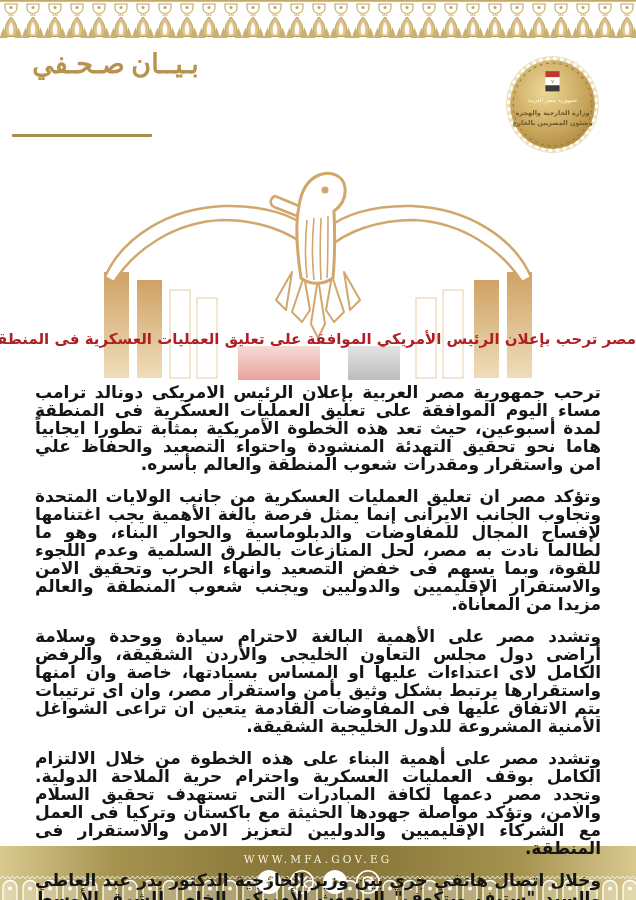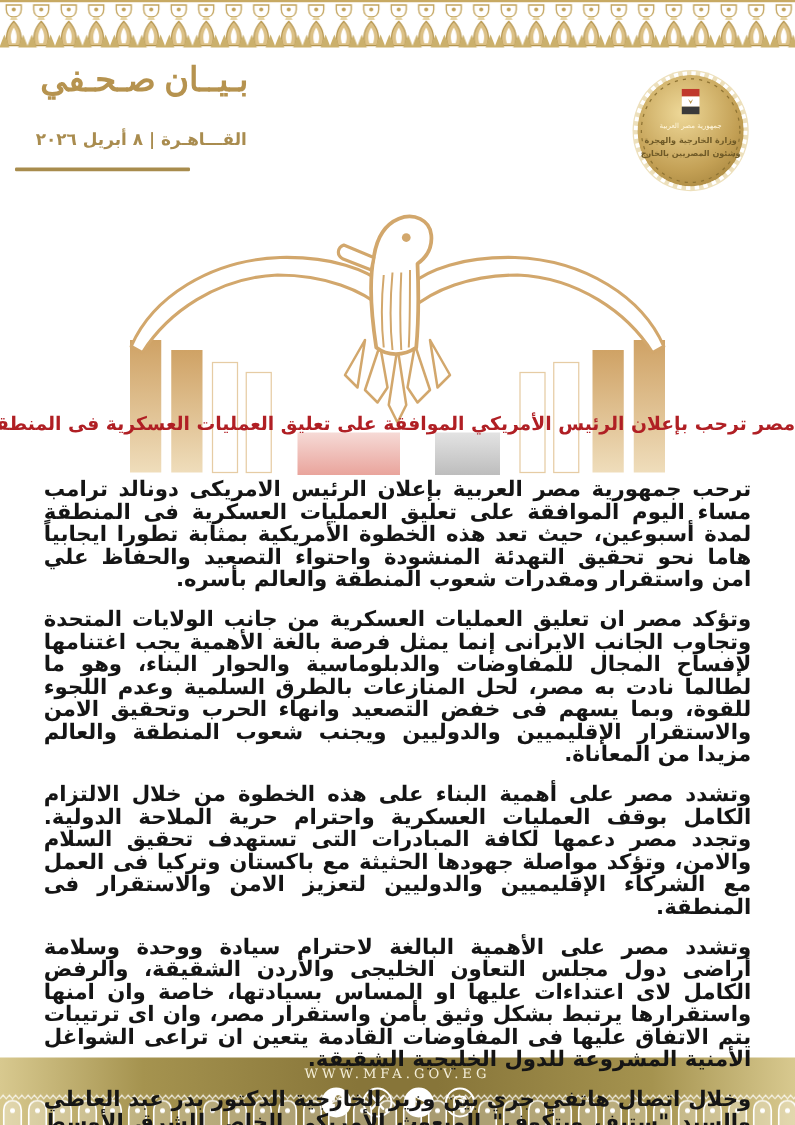--- a/index.html
+++ b/index.html
@@ -51,21 +51,20 @@
         <path d="M11,22 C8.5,26 8,30 9.5,34.5 L12.5,34.5 C14,30 13.5,26 11,22 Z" fill="#ffffff"></path>
         <path d="M-0.5,38 L3.5,27.5 L7.5,38 Z" fill="#cbb06c"></path>
         <path d="M14.5,38 L18.5,27.5 L22.5,38 Z" fill="#cbb06c"></path>
       </pattern>
     </defs>
     <rect x="0" y="0" width="636" height="1.8" fill="#c7a963"></rect>
     <rect x="0" y="2.5" width="636" height="37.5" fill="url(#tb)"></rect>
   </svg>
 
   <div class="stmt-title">بـيــان صـحـفي</div>
-  <div class="dateline">القـــاهـرة | ٨ أبريل ٢٠٢٦</div>
   <div class="gold-rule"></div>
 
   <svg class="seal" viewBox="0 0 96 100">
     <defs>
       <radialGradient id="sg" cx="42%" cy="34%" r="75%">
         <stop offset="0%" stop-color="#eed898"></stop>
         <stop offset="70%" stop-color="#c3a055"></stop>
         <stop offset="100%" stop-color="#a8863e"></stop>
       </radialGradient>
     </defs>
@@ -135,22 +134,22 @@
       <path d="M223,58 C222,80 222,102 223,120"></path>
       <path d="M230,56 C230,78 230,100 229,118"></path>
     </g>
   </svg>
 
   <div class="headline">مصر ترحب بإعلان الرئيس الأمريكي الموافقة على تعليق العمليات العسكرية فى المنطقة</div>
 
   <div class="body-text">
     <p>ترحب جمهورية مصر العربية بإعلان الرئيس الامريكى دونالد ترامب مساء اليوم الموافقة على تعليق العمليات العسكرية فى المنطقة لمدة أسبوعين، حيث تعد هذه الخطوة الأمريكية بمثابة تطورا ايجابياً هاما نحو تحقيق التهدئة المنشودة واحتواء التصعيد والحفاظ علي امن واستقرار ومقدرات شعوب المنطقة والعالم بأسره.</p>
     <p>وتؤكد مصر ان تعليق العمليات العسكرية من جانب الولايات المتحدة وتجاوب الجانب الايرانى إنما يمثل فرصة بالغة الأهمية يجب اغتنامها لإفساح المجال للمفاوضات والدبلوماسية والحوار البناء، وهو ما لطالما نادت به مصر، لحل المنازعات بالطرق السلمية وعدم اللجوء للقوة، وبما يسهم فى خفض التصعيد وانهاء الحرب وتحقيق الامن والاستقرار الإقليميين والدوليين ويجنب شعوب المنطقة والعالم مزيدا من المعاناة.</p>
+    <p>وتشدد مصر على الأهمية البالغة لاحترام سيادة ووحدة وسلامة أراضى دول مجلس التعاون الخليجى والأردن الشقيقة، والرفض الكامل لاى اعتداءات عليها او المساس بسيادتها، خاصة وان امنها واستقرارها يرتبط بشكل وثيق بأمن واستقرار مصر، وان اى ترتيبات يتم الاتفاق عليها فى المفاوضات القادمة يتعين ان تراعى الشواغل الأمنية المشروعة للدول الخليجية الشقيقة.</p>
     <p>وتشدد مصر على أهمية البناء على هذه الخطوة من خلال الالتزام الكامل بوقف العمليات العسكرية واحترام حرية الملاحة الدولية. وتجدد مصر دعمها لكافة المبادرات التى تستهدف تحقيق السلام والامن، وتؤكد مواصلة جهودها الحثيثة مع باكستان وتركيا فى العمل مع الشركاء الإقليميين والدوليين لتعزيز الامن والاستقرار فى المنطقة.</p>
-    <p>وتشدد مصر على الأهمية البالغة لاحترام سيادة ووحدة وسلامة أراضى دول مجلس التعاون الخليجى والأردن الشقيقة، والرفض الكامل لاى اعتداءات عليها او المساس بسيادتها، خاصة وان امنها واستقرارها يرتبط بشكل وثيق بأمن واستقرار مصر، وان اى ترتيبات يتم الاتفاق عليها فى المفاوضات القادمة يتعين ان تراعى الشواغل الأمنية المشروعة للدول الخليجية الشقيقة.</p>
     <p>وخلال اتصال هاتفي جري بين وزير الخارجية الدكتور بدر عبد العاطي والسيد "ستيف ويتكوف" المبعوث الأمريكي الخاص للشرق الأوسط فجر يوم الاربعاء ٨ أبريل، أعرب الوزير عبد العاطي عن التقدير البالغ لهذه الخطوة الأمريكية الهامة لإعطاء الدبلوماسية الفرصة والعمل علي بدء عملية جدية للتفاوض بين الجانبين الأمريكي والإيراني لحل كافة المشكلات العالقة بما يحقق الامن والاستقرار الإقليميين والدوليين ويضمن حرية الملاحة الدولية. ومن جانبه، اثني السيد ستيف ويتكوف علي الجهود المصرية الصادقة مع باكستان والشركاء الإقليميين لدفع الجهود للتوصل لوقف إطلاق النار وبدء عملية التفاوض.</p>
   </div>
 
   <div class="band">
     <div class="site-url">WWW.MFA.GOV.EG</div>
     <div class="social-row">
       <svg class="sicon" viewBox="0 0 26 26">
         <circle cx="13" cy="13" r="12" fill="#ffffff"></circle>
         <path d="M16.6,7.2 h-2 c-1.9,0 -2.7,1 -2.7,2.7 v1.7 h-2 v2.6 h2 v6.3 h2.8 v-6.3 h2.2 l0.4,-2.6 h-2.6 v-1.4 c0,-0.7 0.3,-1 1,-1 h1.7 Z" fill="#877539"></path>
       </svg>

